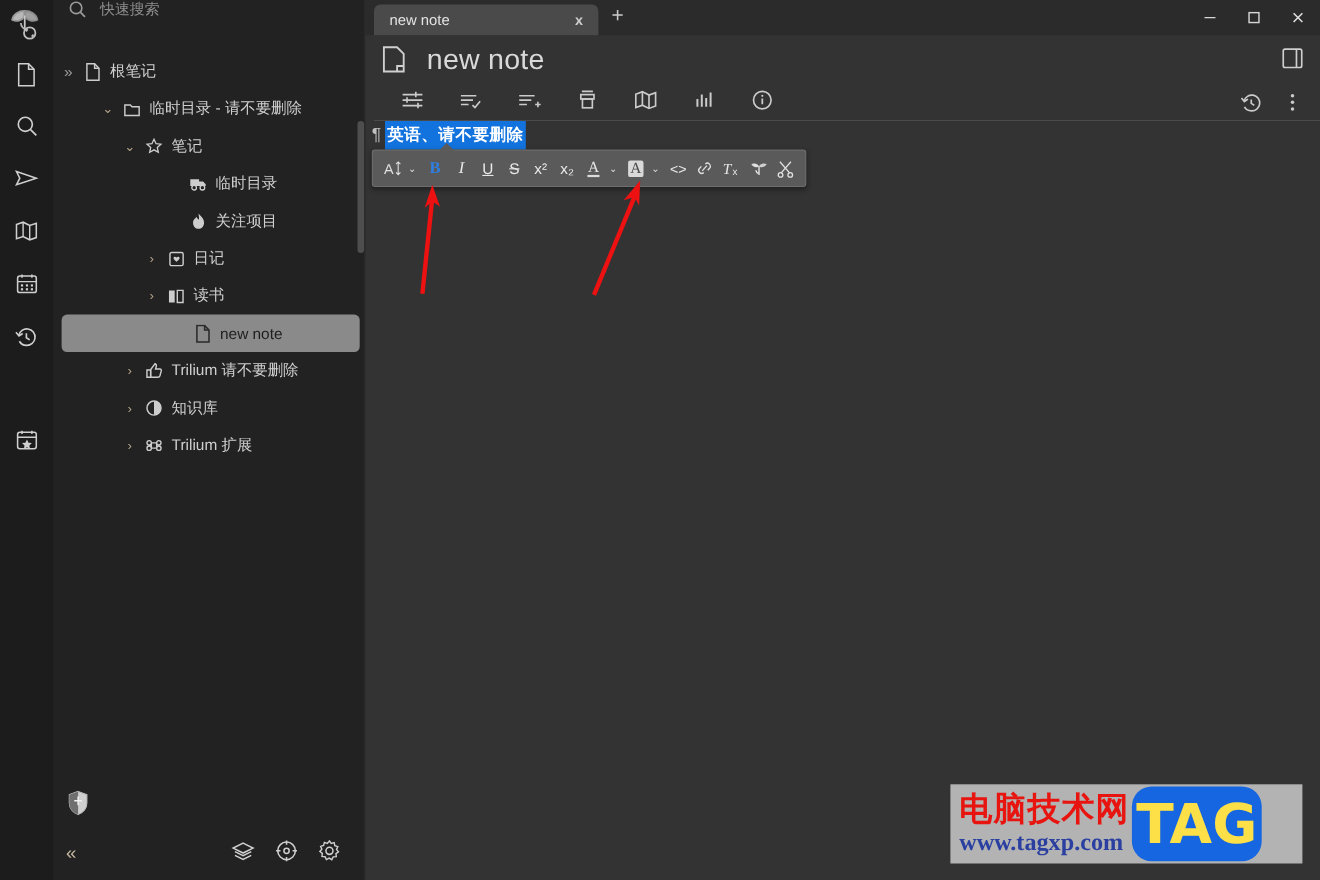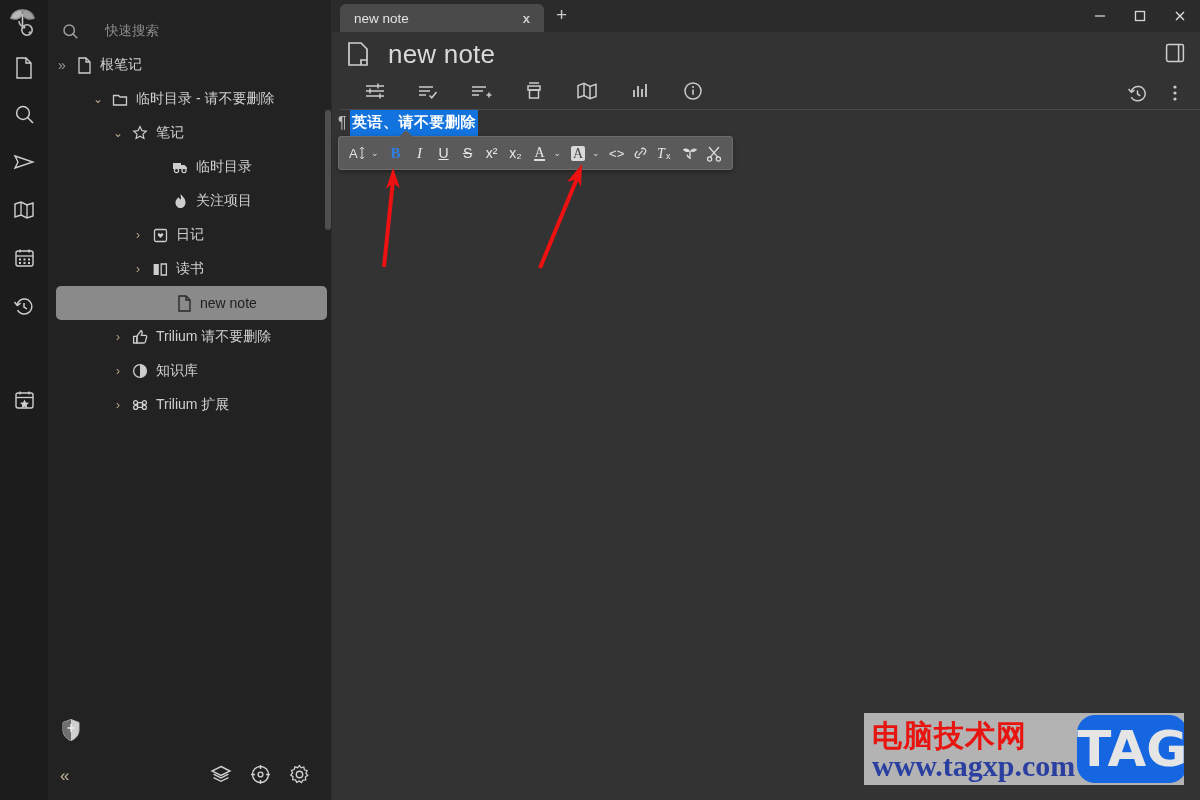--- a/index.html
+++ b/index.html
@@ -27,22 +27,22 @@
   .rail-btn svg { display: block; }
 
   
   .sidebar {
     width: 284px; flex: 0 0 284px; height: 800px;
     background: #222222;
     position: relative;
     border-right: 1px solid #2b2b2b;
   }
   .quick-search {
-    height: 40px; display: flex; align-items: flex-end;
-    padding-left: 14px; gap: 26px;
+    height: 40px; display: flex; align-items: flex-start;
+    padding-left: 14px; gap: 12px;
   }
   .quick-search .q-icon { color: #9b9b9b; display: flex; }
   .quick-search .q-text {
     color: #8c8c8c; font-size: 13.5px;
   }
 
   .tree { padding-top: 8px; }
   .tree-row {
     position: relative;
     height: 34px;
@@ -221,28 +221,28 @@
     display: flex; align-items: center;
     overflow: hidden;
   }
   .wm-left { padding-left: 8px; }
   .wm-cn {
     color: #e8140f; font-size: 30px; font-weight: bold;
     font-family: "DejaVu Sans", sans-serif; line-height: 34px;
     letter-spacing: 1px;
   }
   .wm-url {
-    color: #2a3fa0; font-size: 30px; font-weight: bold;
+    color: #2a3fa0; font-size: 22px; font-weight: bold;
     font-family: "Liberation Serif", serif; line-height: 26px;
   }
   .wm-tag {
     margin-left: 2px; width: 118px; height: 68px;
     background: #1566e0; border-radius: 18px;
     display: flex; align-items: center; justify-content: center;
-    color: #e5e5e5; font-size: 50px; font-weight: bold;
+    color: #fde047; font-size: 50px; font-weight: bold;
     font-family: "DejaVu Sans", sans-serif;
   }
 </style>
 </head>
 <body>
 
 <div id="app">
 
   <div class="rail">
 

